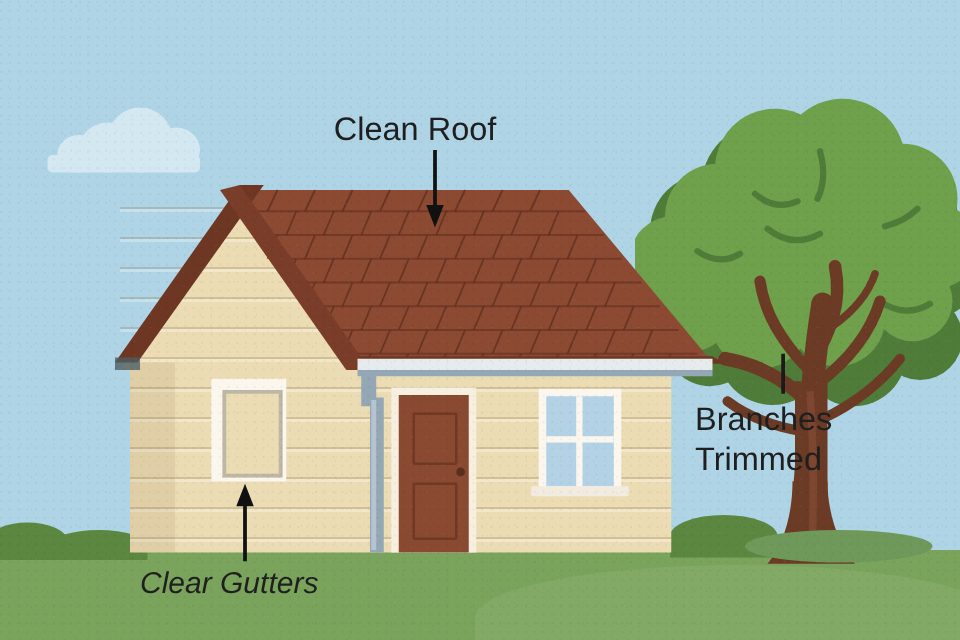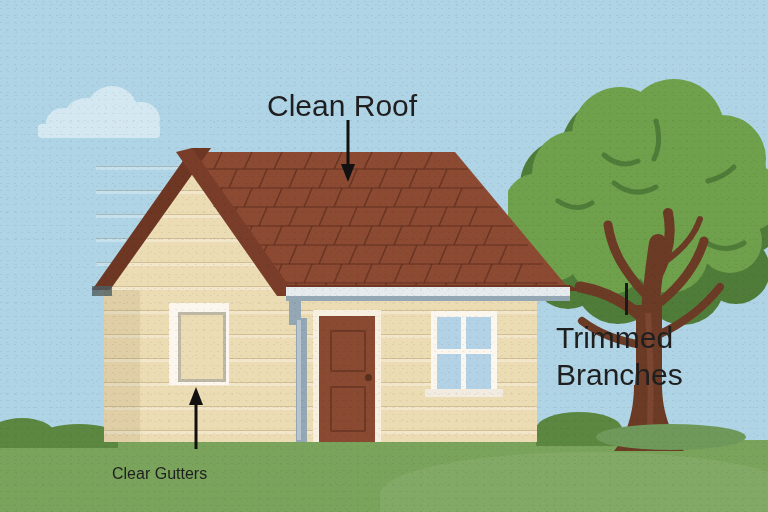--- a/index.html
+++ b/index.html
@@ -226,28 +226,28 @@
     text-align: center;
     font-size: 38px;
     font-weight: bold;
     letter-spacing: 1.4px;
     color: #1f1f1f;
     text-shadow: 2px 2px 0 rgba(0,0,0,.18);
   }
   .label {
     position: absolute;
     color: #1f1f1f;
-    font-size: 30px;
+    font-size: 26px;
     font-weight: normal;
     white-space: nowrap;
     line-height: 1.22;
   }
   .label-clean { left: 267px; top: 88px; }
   .label-trim  { left: 556px; top: 320px; }
-  .label-gutters { left: 112px; top: 464px; font-size: 16px; }
+  .label-gutters { left: 112px; top: 452px; font-size: 24px; font-style: italic; }
   .leader-tick {
     position: absolute;
     left: 625px; top: 283px;
     width: 3px; height: 32px;
     background: #1a1a1a;
   }
   .arrow-svg { position: absolute; }
 </style>
 </head>
 <body>
@@ -462,22 +462,22 @@
 
 
   <div class="label label-clean">Clean Roof</div>
   <svg class="arrow-svg" style="left:338px; top:118px;" width="20" height="66" viewBox="0 0 20 66">
     <line x1="10" y1="2" x2="10" y2="50" stroke="#111" stroke-width="3"></line>
     <polygon points="10,64 3,46 17,46" fill="#111"></polygon>
   </svg>
 
   <div class="leader-tick"></div>
   <div class="label label-trim">
+    <div>Branches</div>
     <div>Trimmed</div>
-    <div>Branches</div>
   </div>
 
   <svg class="arrow-svg" style="left:186px; top:385px;" width="20" height="66" viewBox="0 0 20 66">
     <line x1="10" y1="16" x2="10" y2="64" stroke="#111" stroke-width="3"></line>
     <polygon points="10,2 3,20 17,20" fill="#111"></polygon>
   </svg>
   <div class="label label-gutters">Clear Gutters</div>
 
   <div class="grain"></div>
 </div>

